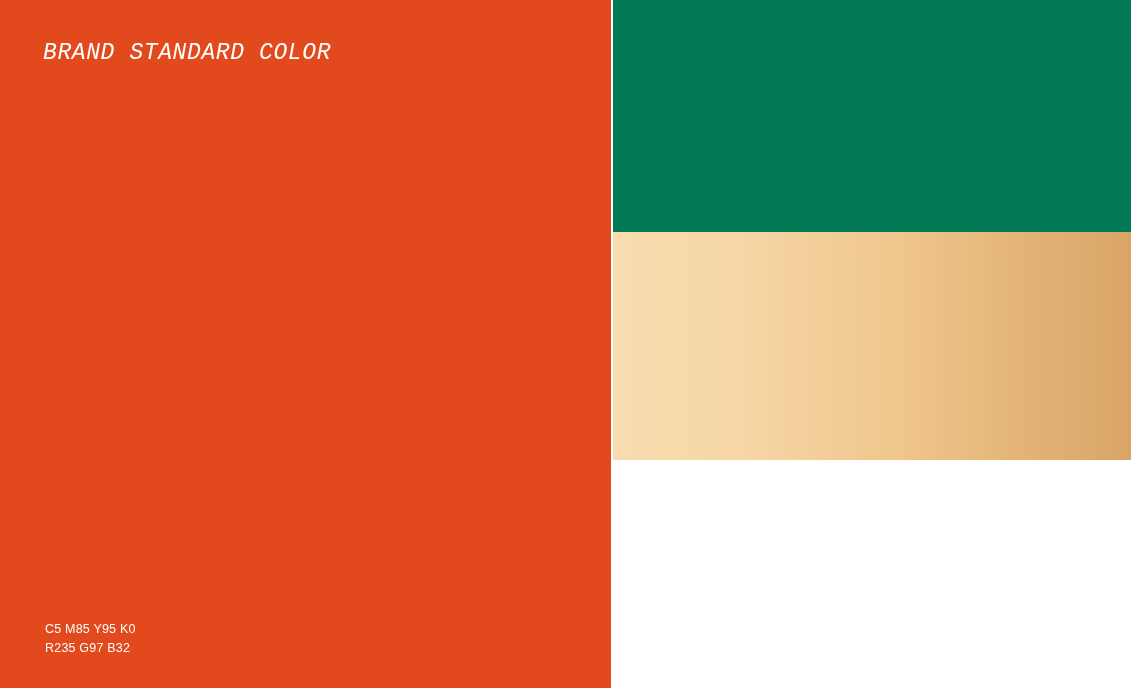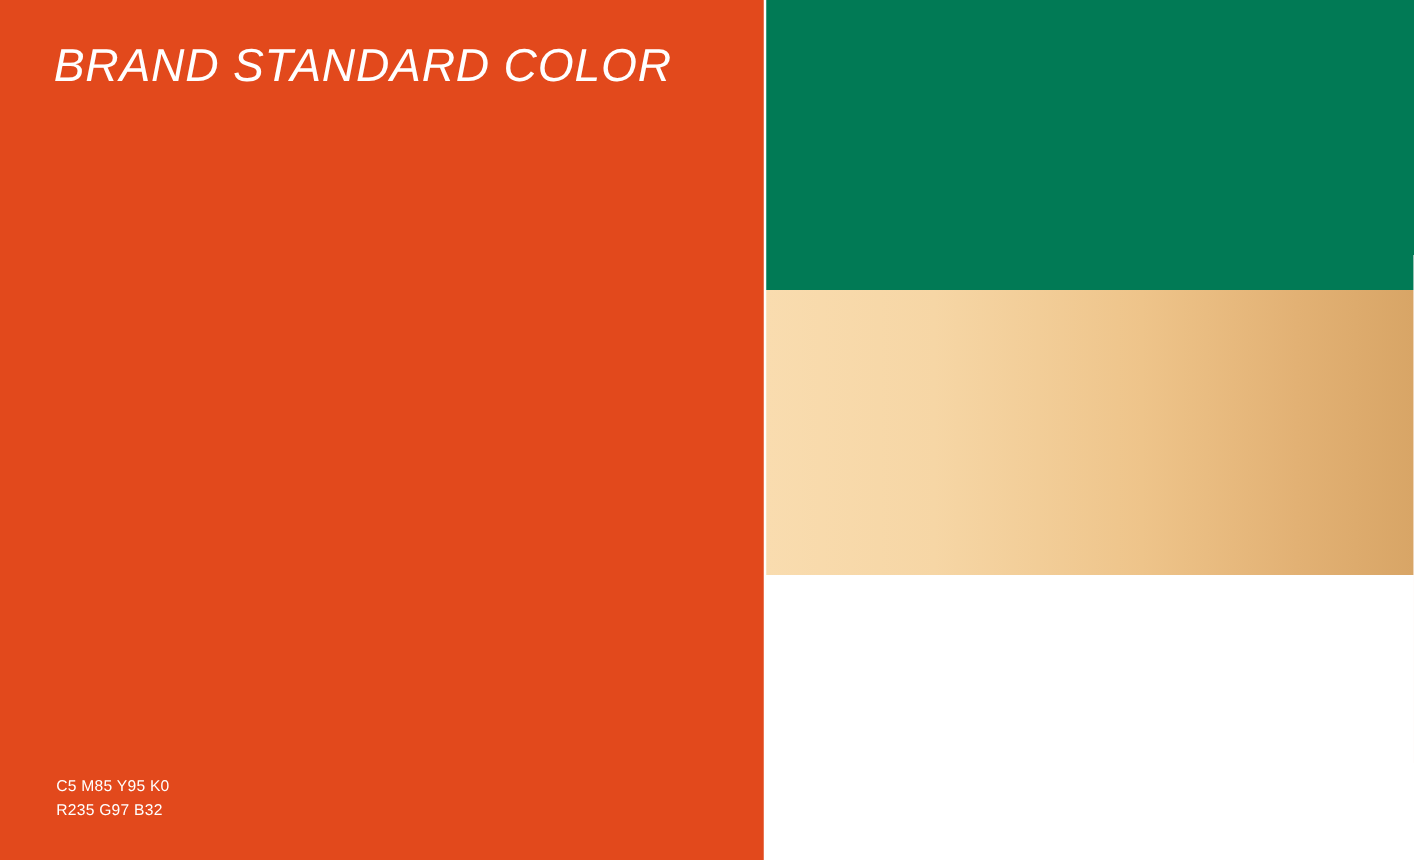--- a/index.html
+++ b/index.html
@@ -27,24 +27,24 @@
     height: 688px;
     background: #e2491c;
   }
   .title-block {
     position: absolute;
     left: 43px;
     top: 33px;
     width: 520px;
   }
   .title-en {
-    font-family: Liberation Sans, sans-serif;
+    font-family: Liberation Mono, monospace;
     font-style: italic;
     font-weight: 400;
-    font-size: 37px;
+    font-size: 23px;
     letter-spacing: 0.6px;
     color: #ffffff;
     line-height: 40px;
     white-space: nowrap;
   }
   .title-cn {
     font-family: "DejaVu Sans", sans-serif;
     font-weight: 700;
     font-size: 37px;
     letter-spacing: 1px;

